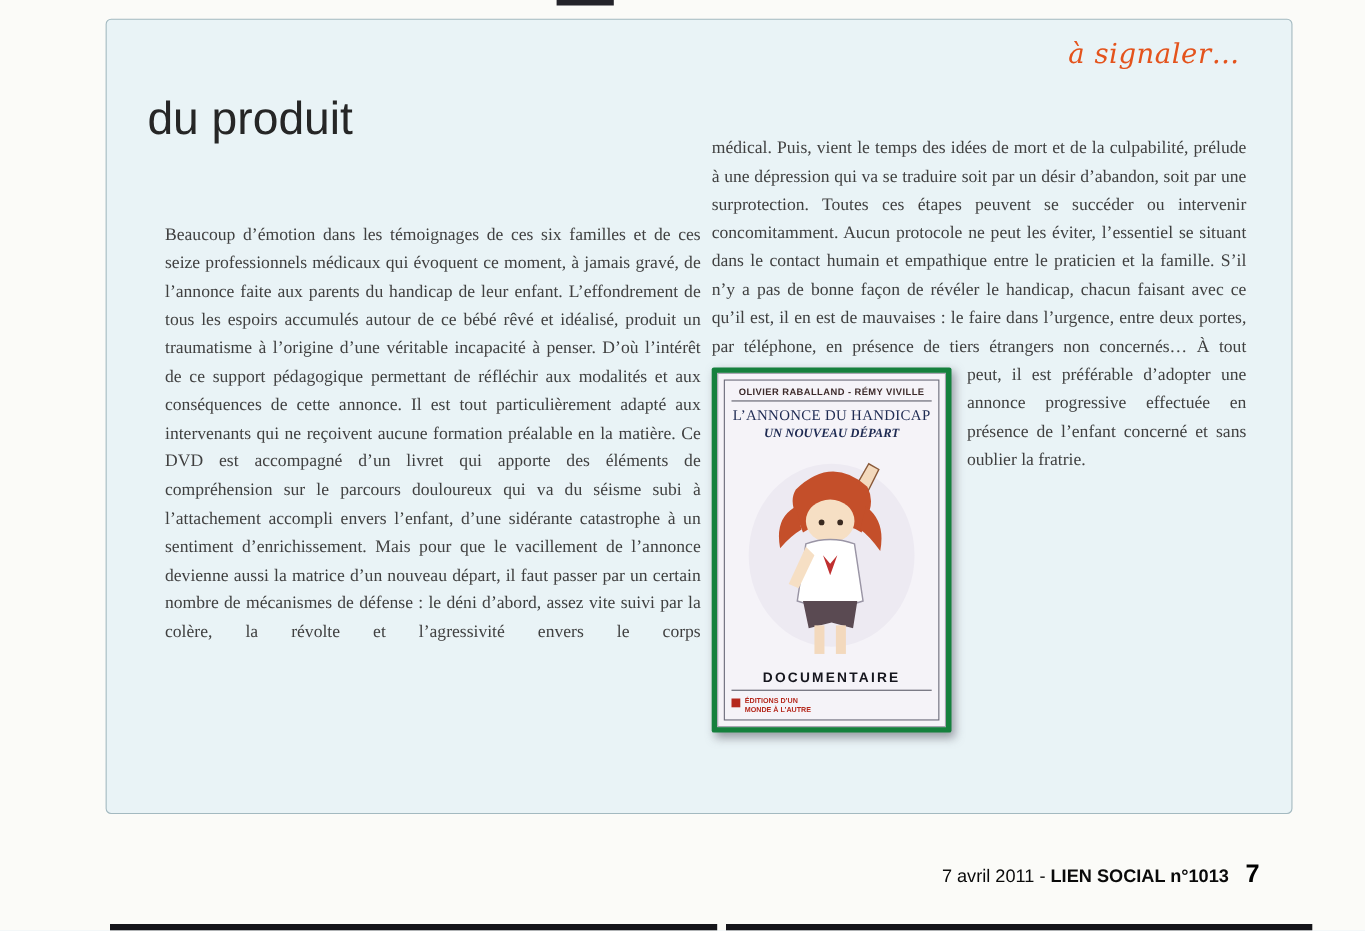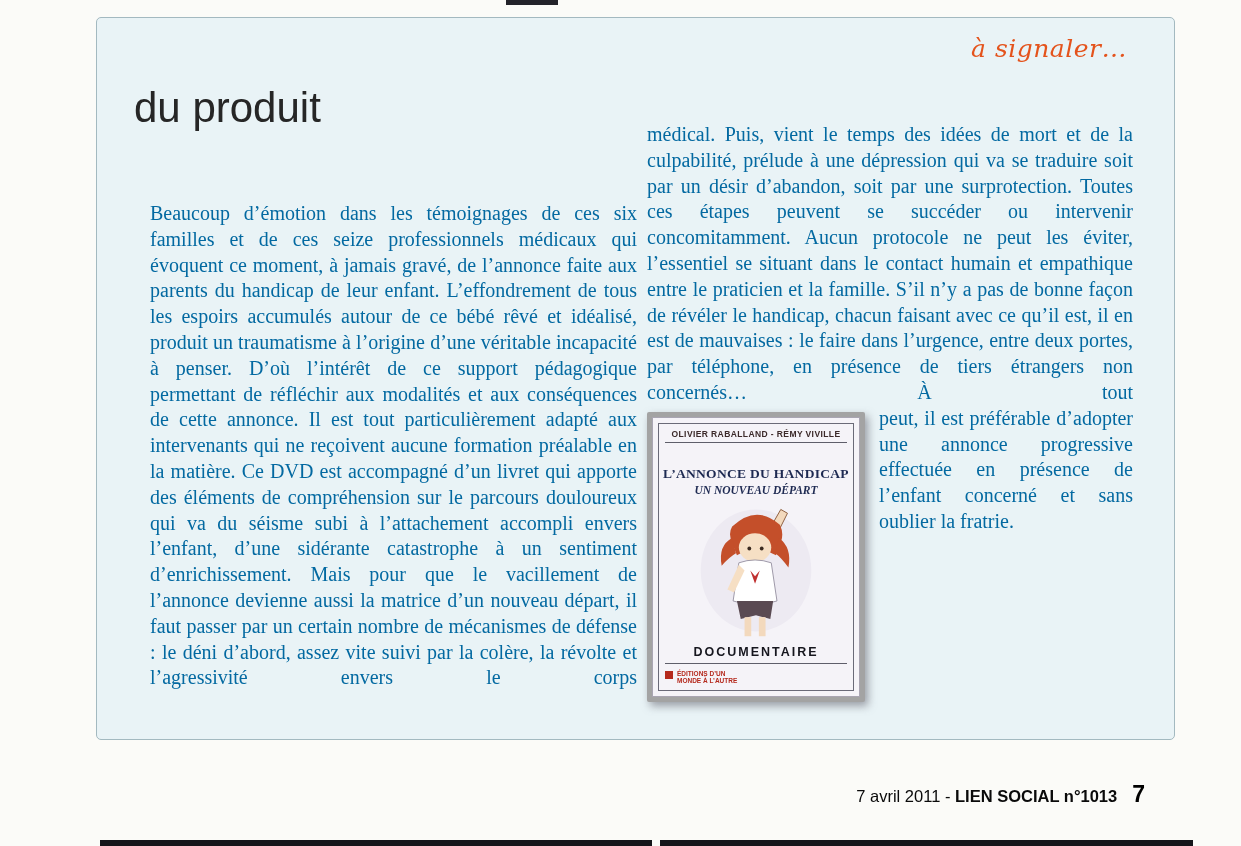--- a/index.html
+++ b/index.html
@@ -50,35 +50,35 @@
     left: 150px; top: 201px;
     width: 487px;
   }
   .col-right {
     position: absolute;
     left: 647px; top: 122px;
     width: 486px;
   }
   .body-text {
     font-family: "Liberation Serif", serif;
-    font-size: 20px;
+    font-size: 16px;
     line-height: 25.8px;
     text-align: justify;
-    color: #0369a1;
+    color: #404040;
     hyphens: auto;
   }
   .cont { text-align-last: justify; }
 
   
   .dvd-photo {
     float: left;
-    width: 218px; height: 290px;
+    width: 218px; height: 332px;
     margin: 6px 14px 6px 0;
     padding: 5px;
-    background: #a3a3a3;
+    background: #15803d;
     border-radius: 2px;
     box-shadow: 3px 4px 9px rgba(100,100,112,0.6);
   }
   .dvd-card {
     position: relative;
     width: 100%; height: 100%;
     background: #f5f3f8;
     border: 1px solid #a9a5b2;
   }
   .dvd-frame {
@@ -94,24 +94,24 @@
     font-size: 8.5px;
     font-weight: bold;
     letter-spacing: 0.4px;
     color: #3c2a2a;
     white-space: nowrap;
   }
   .dvd-rule { width: 100%; border-top: 1px solid #5e5e6a; margin: 3px 0; }
   .dvd-title {
     font-family: "Liberation Serif", serif;
     font-size: 13.5px;
-    font-weight: bold;
+    font-weight: normal;
     letter-spacing: 0.3px;
     color: #1e2a52;
-    margin-top: 20px;
+    margin-top: 2px;
     white-space: nowrap;
     text-align: right;
   }
   .dvd-subtitle {
     font-family: "Liberation Serif", serif;
     font-size: 11.5px;
     font-weight: bold;
     font-style: italic;
     color: #1e2a52;
     margin-top: 2px;

